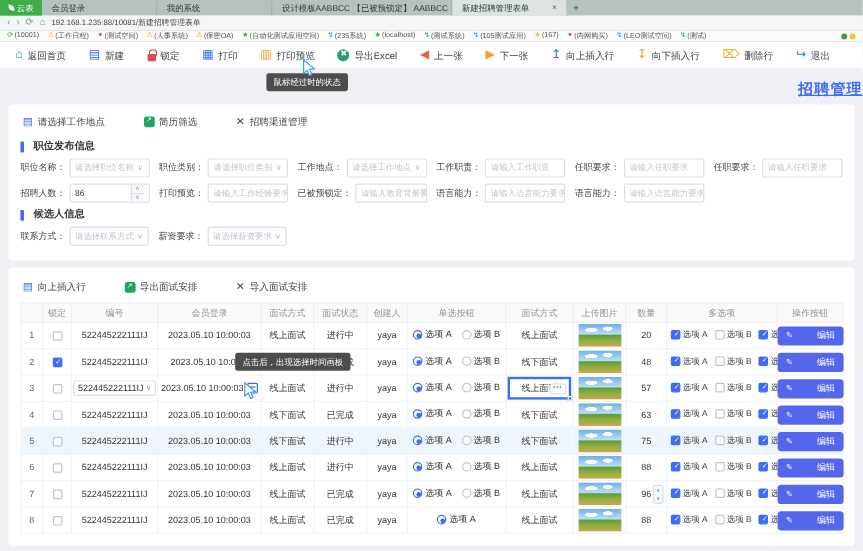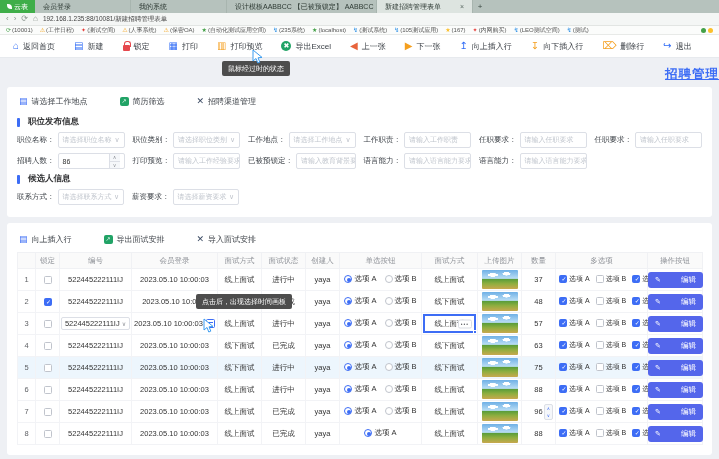--- a/index.html
+++ b/index.html
@@ -388,21 +388,21 @@
             <td>yaya</td>
             <td><span class="radio sel">
                 <span class="rdot"></span>
                 <span>选项 A</span>
               </span><span class="radio">
                 <span class="rdot"></span>
                 <span>选项 B</span>
               </span></td>
             <td class="relcell">线上面试</td>
             <td><span class="thumb"></span></td>
-            <td class="relcell">37</td>
+            <td class="relcell">20</td>
             <td><span class="ckgrp">
                 <span class="cb on"></span>
                 <span>选项 A</span>
               </span><span class="ckgrp">
                 <span class="cb"></span>
                 <span>选项 B</span>
               </span><span class="ckgrp">
                 <span class="cb on"></span>
                 <span>选项 C</span>
               </span></td>

